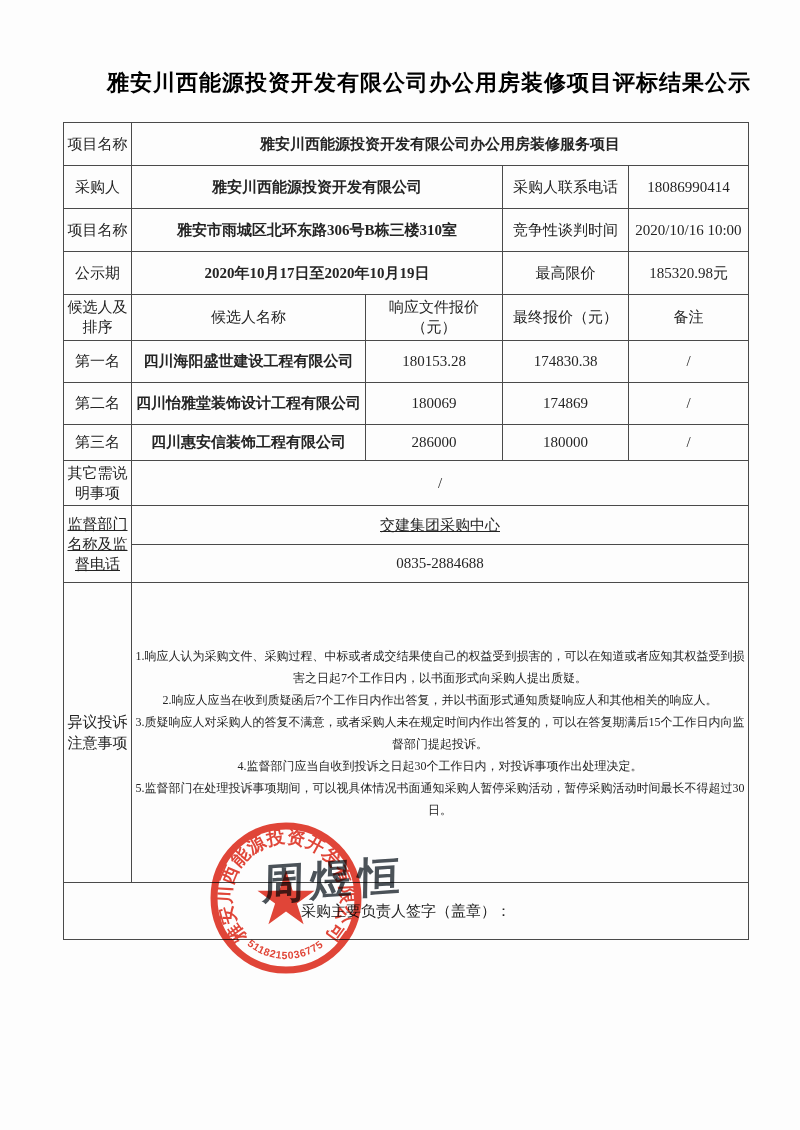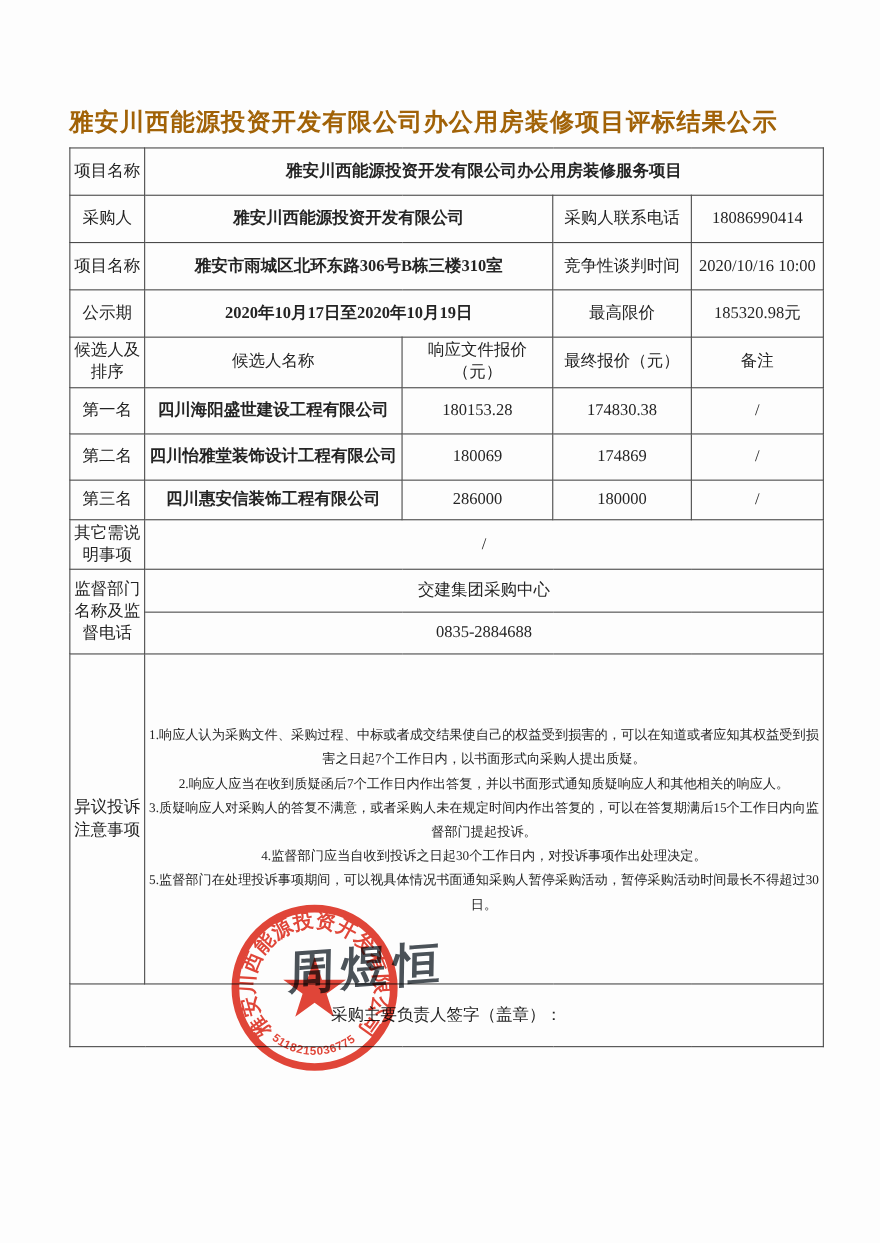--- a/index.html
+++ b/index.html
@@ -6,51 +6,51 @@
   html,body { width: 800px; height: 1130px; }
   body {
     position: relative;
     background: #fdfdfd;
     font-family: "Liberation Serif", "DejaVu Serif", serif;
     color: #242424;
     overflow: hidden;
   }
   .doc-title {
     position: absolute;
-    left: 63px; top: 96px; width: 688px;
-    text-align: left;
+    left: 63px; top: 68px; width: 688px;
+    text-align: right;
     font-size: 22px;
     font-weight: bold;
     letter-spacing: 1px;
-    color: #a16207;
+    color: #000000;
     white-space: nowrap;
   }
   table.main {
     position: absolute;
-    left: 63px; top: 134px;
+    left: 63px; top: 122px;
     width: 685px;
     border-collapse: collapse;
     table-layout: fixed;
     font-size: 15px;
   }
   table.main td {
     border: 1px solid #4a4a4a;
     vertical-align: middle;
     text-align: center;
     padding: 2px 3px;
     color: #242424;
     line-height: 1.35;
   }
   td.lbl { padding: 2px 1px; }
   td.val { text-align: left; padding-left: 7px; font-weight: bold; }
   tr.h43 { height: 43px; }
   tr.h36 { height: 36px; }
   tr.h42 { height: 42px; }
   tr.h40 { height: 40px; }
-  tr.h39 { height: 39px; }
+  tr.h39 { height: 39px; text-decoration: underline; }
   tr.h38 { height: 38px; }
   tr.h300 { height: 300px; }
   tr.h57 { height: 57px; }
   td.objection-cell { text-align: left; padding: 10px 12px; }
   .objection-line { font-size: 12px; line-height: 22px; }
   td.sign-cell { text-align: left; padding-left: 8px; }
   
   .seal {
     position: absolute;
     left: 206px; top: 818px;

